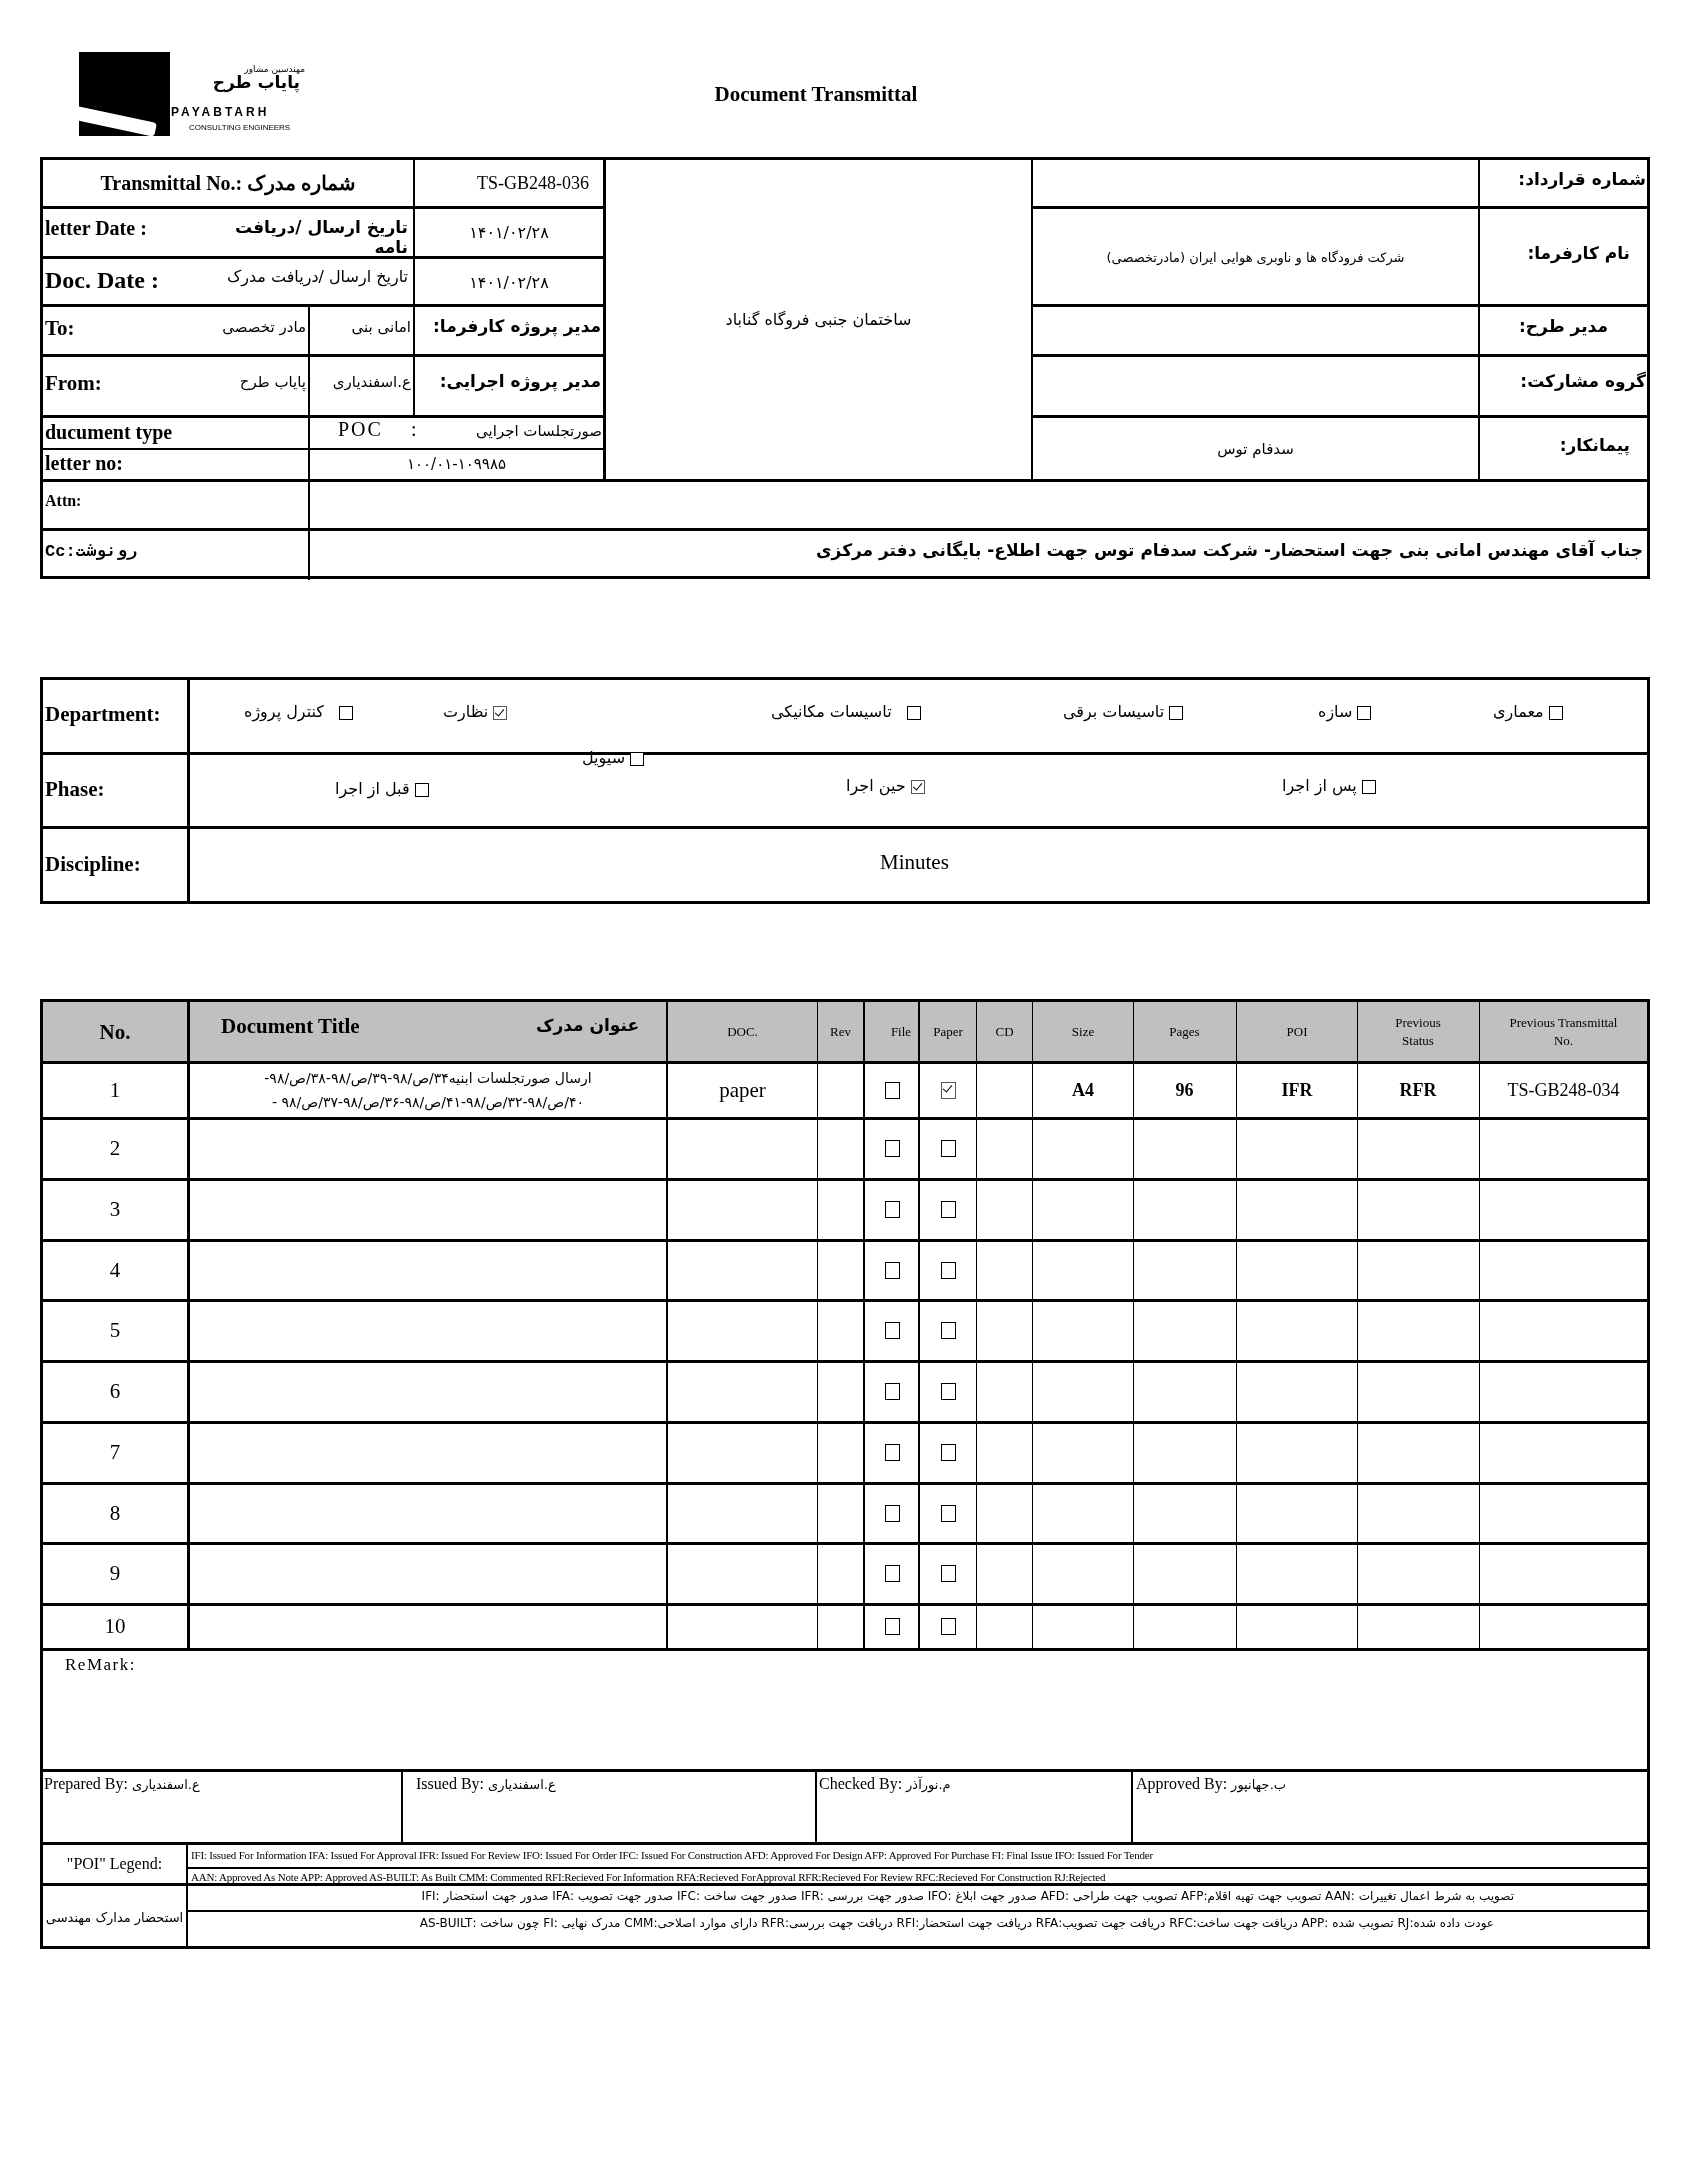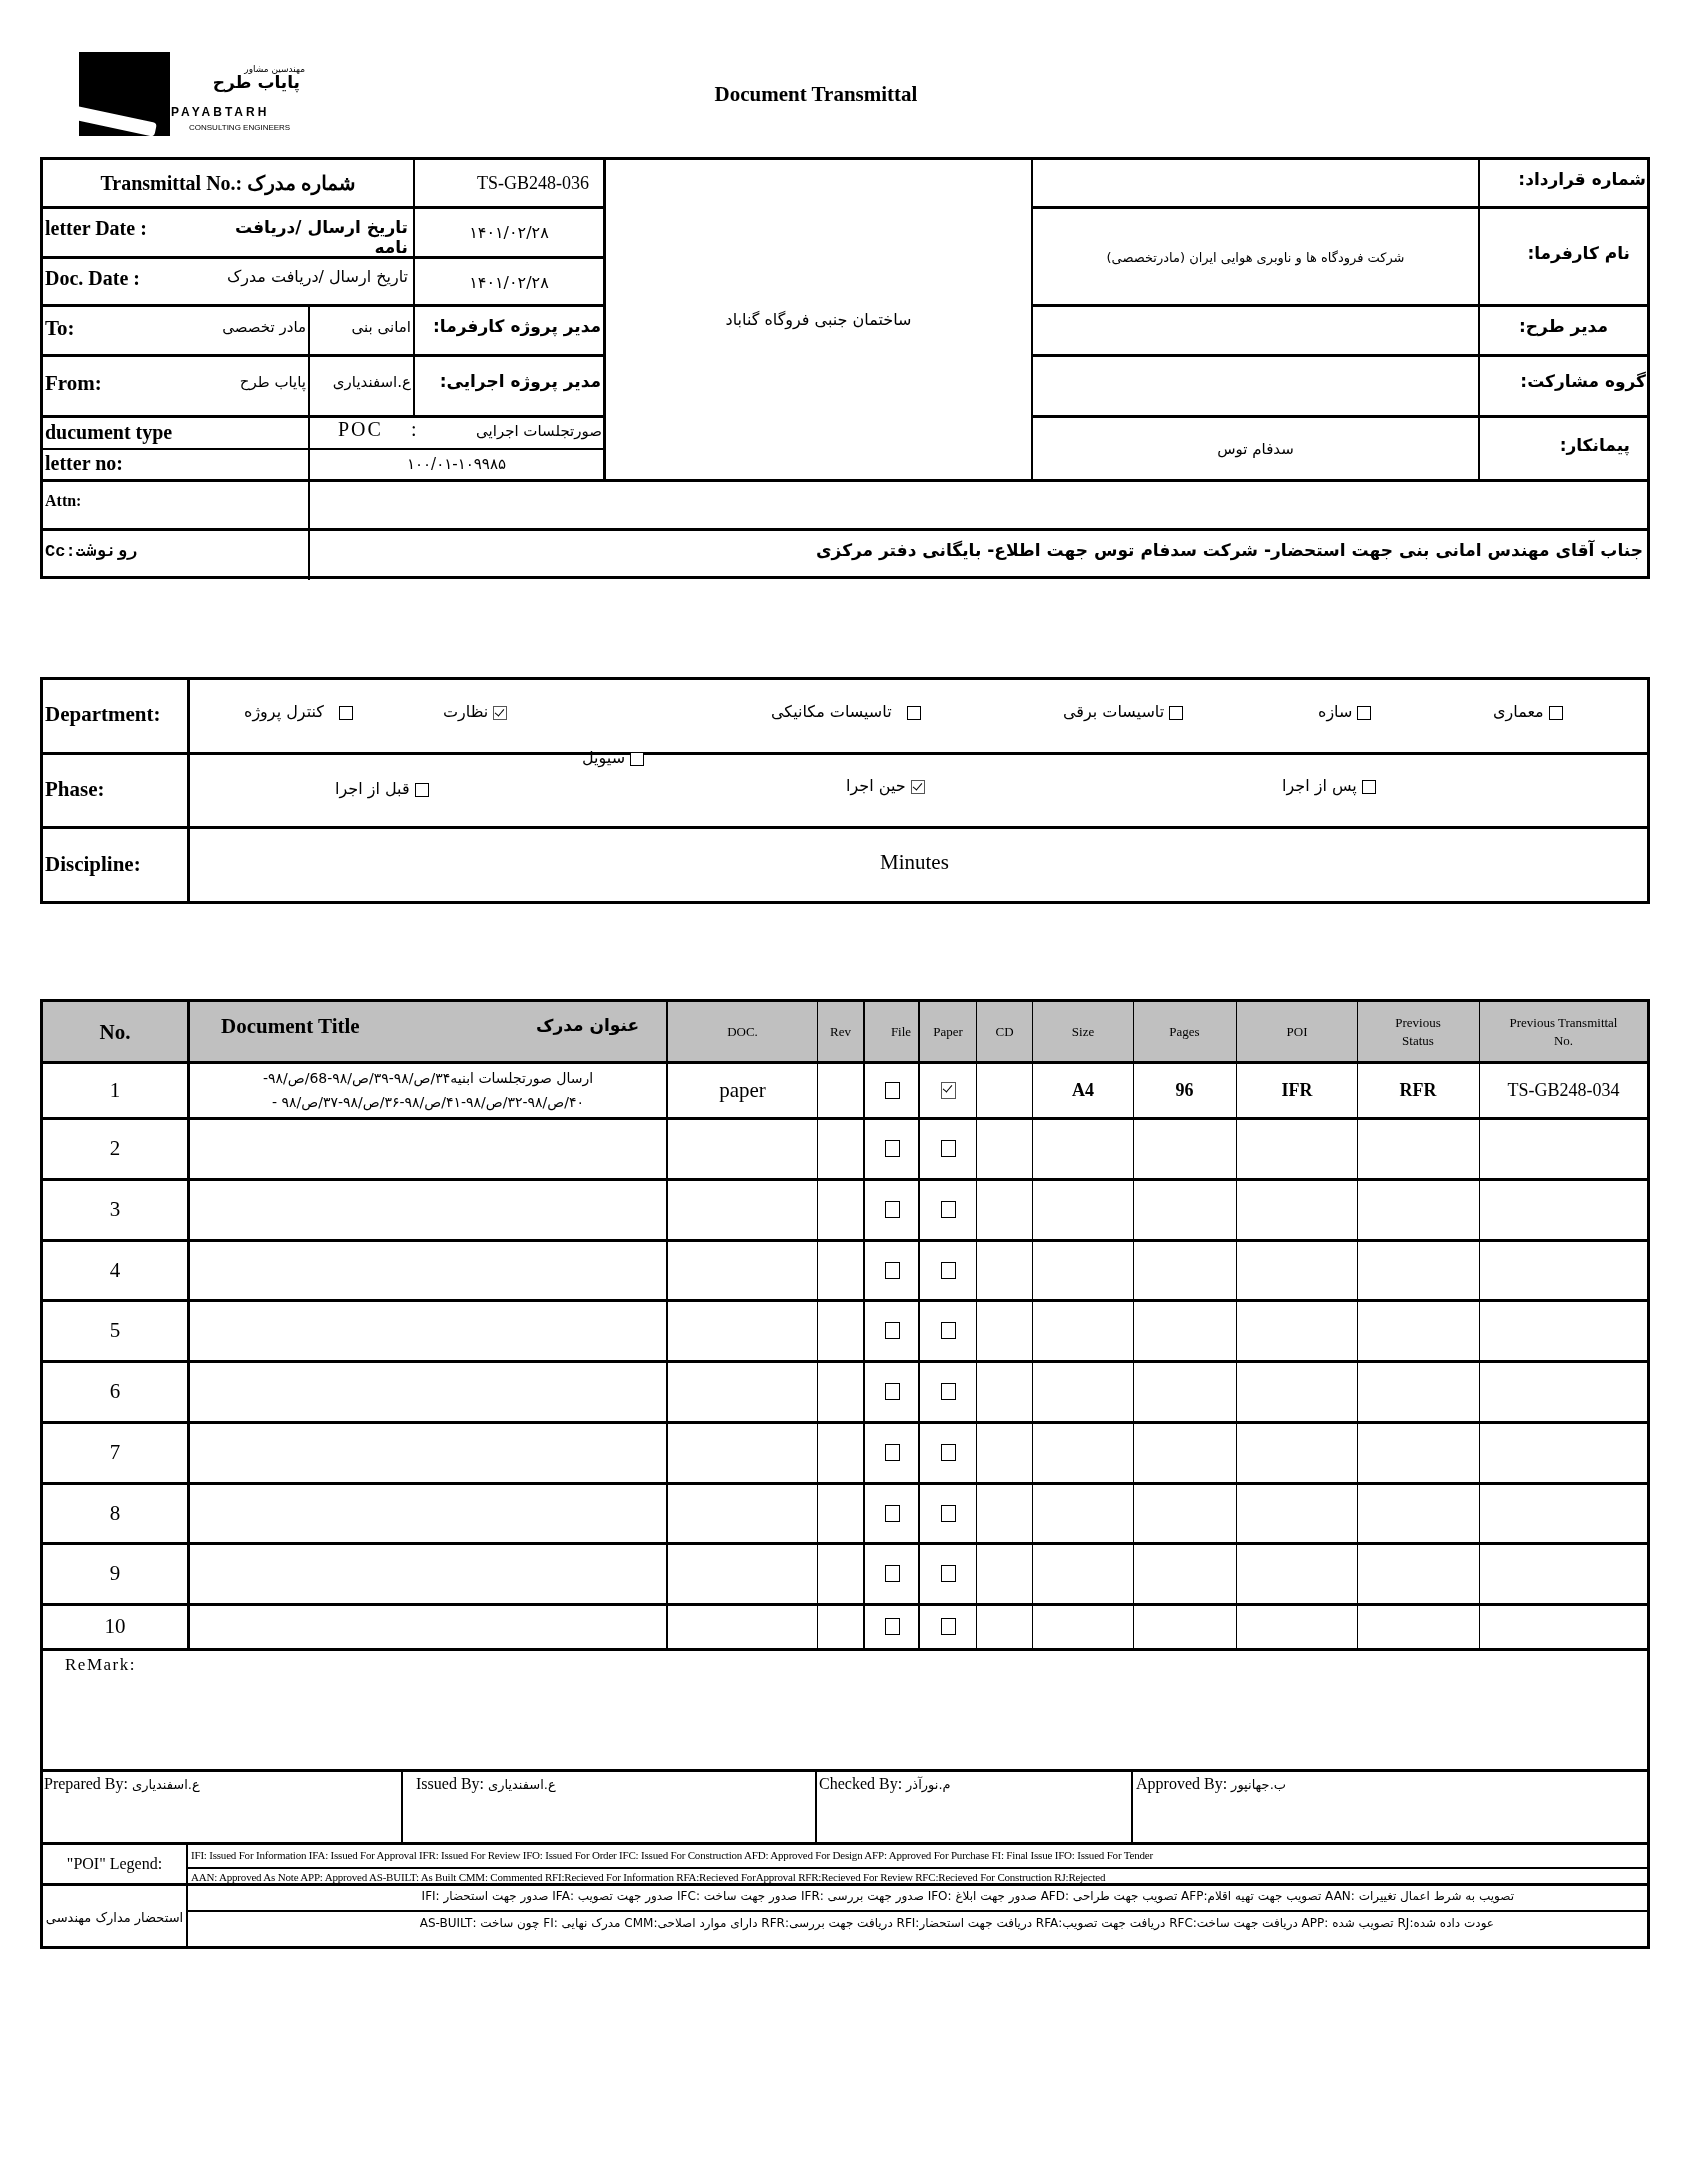--- a/index.html
+++ b/index.html
@@ -58,21 +58,21 @@
   <div class="hl" style="left:1031px;top:157px;width:2px;height:323px;"></div>
   <div class="hl" style="left:1478px;top:157px;width:2px;height:323px;"></div>
 
   <div class="cell b" style="left:43px;top:160px;width:370px;height:46px;font-size:20px;">Transmittal No.: شماره مدرک</div>
   <div class="cell" style="left:415px;top:160px;width:188px;height:46px;font-size:18px;padding-left:48px;">TS-GB248-036</div>
 
   <div class="abs b" style="left:45px;top:217px;font-size:20px;">letter Date  :</div>
   <div class="abs rtl b" style="left:199px;top:217px;width:209px;text-align:right;font-family:'DejaVu Sans',sans-serif;font-size:17px;">تاریخ ارسال /دریافت نامه</div>
   <div class="cell" style="left:415px;top:209px;width:188px;height:47px;font-family:'DejaVu Sans',sans-serif;font-size:16px;">۱۴۰۱/۰۲/۲۸</div>
 
-  <div class="abs b" style="left:45px;top:267px;font-size:20px;">Doc. Date :</div>
+  <div class="abs b" style="left:45px;top:267px;font-size:24px;">Doc. Date :</div>
   <div class="abs rtl" style="left:169px;top:267px;width:239px;text-align:right;font-family:'DejaVu Sans',sans-serif;font-size:16px;">تاریخ ارسال /دریافت مدرک</div>
   <div class="cell" style="left:415px;top:259px;width:188px;height:46px;font-family:'DejaVu Sans',sans-serif;font-size:16px;">۱۴۰۱/۰۲/۲۸</div>
 
   <div class="abs b" style="left:45px;top:316px;font-size:21px;">To:</div>
   <div class="abs rtl" style="left:149px;top:318px;width:157px;text-align:right;font-family:'DejaVu Sans',sans-serif;font-size:15px;">مادر تخصصی</div>
   <div class="abs rtl" style="left:311px;top:318px;width:100px;text-align:right;font-family:'DejaVu Sans',sans-serif;font-size:15px;">امانی بنی</div>
   <div class="abs rtl b" style="left:415px;top:316px;width:186px;text-align:right;font-family:'DejaVu Sans',sans-serif;font-size:17px;">مدیر پروژه کارفرما:</div>
 
   <div class="abs b" style="left:45px;top:371px;font-size:21px;">From:</div>
   <div class="abs rtl" style="left:149px;top:373px;width:157px;text-align:right;font-family:'DejaVu Sans',sans-serif;font-size:15px;">پایاب طرح</div>
@@ -170,21 +170,21 @@
   <div class="cell" style="left:1033px;top:1002px;width:100px;height:60px;font-size:13px;">Size</div>
   <div class="cell" style="left:1134px;top:1002px;width:101px;height:60px;font-size:13px;">Pages</div>
   <div class="cell" style="left:1237px;top:1002px;width:120px;height:60px;font-size:13px;">POI</div>
   <div class="cell" style="left:1358px;top:1002px;width:120px;height:60px;font-size:13px;padding:0 22px;line-height:18px;">Previous Status</div>
   <div class="cell" style="left:1480px;top:1002px;width:167px;height:60px;font-size:13px;padding:0 24px;line-height:18px;">Previous Transmittal No.</div>
 
   <div id="doc-rows">
       <div>
         <div class="cell" style="left:43px;top:1062px;width:144px;height:57px;font-size:21px;">1</div>
         <div class="abs rtl" style="left:194px;top:1066px;width:468px;text-align:center;font-family:'DejaVu Sans',sans-serif;font-size:14px;line-height:24px;">
-          <div>ارسال صورتجلسات ابنیه۳۴/ص/۹۸-۳۹/ص/۹۸-68/ص/۹۸-</div>
+          <div>ارسال صورتجلسات ابنیه۳۴/ص/۹۸-۳۹/ص/۹۸-۳۸/ص/۹۸-</div>
           <div>۴۰/ص/۹۸-۳۲/ص/۹۸-۴۱/ص/۹۸-۳۶/ص/۹۸-۳۷/ص/۹۸ -</div>
         </div>
         <div class="cell" style="left:668px;top:1062px;width:149px;height:57px;font-size:21px;">paper</div>
         <div class="cell" style="left:818px;top:1062px;width:45px;height:57px;"></div>
         <div class="cell" style="left:865px;top:1062px;width:54px;height:57px;">
           <span class="cb" style="width:15px;height:17px;"></span>
         </div>
         <div class="cell" style="left:920px;top:1062px;width:56px;height:57px;">
           <span class="cb checked" style="width:15px;height:17px;"></span>
         </div>

